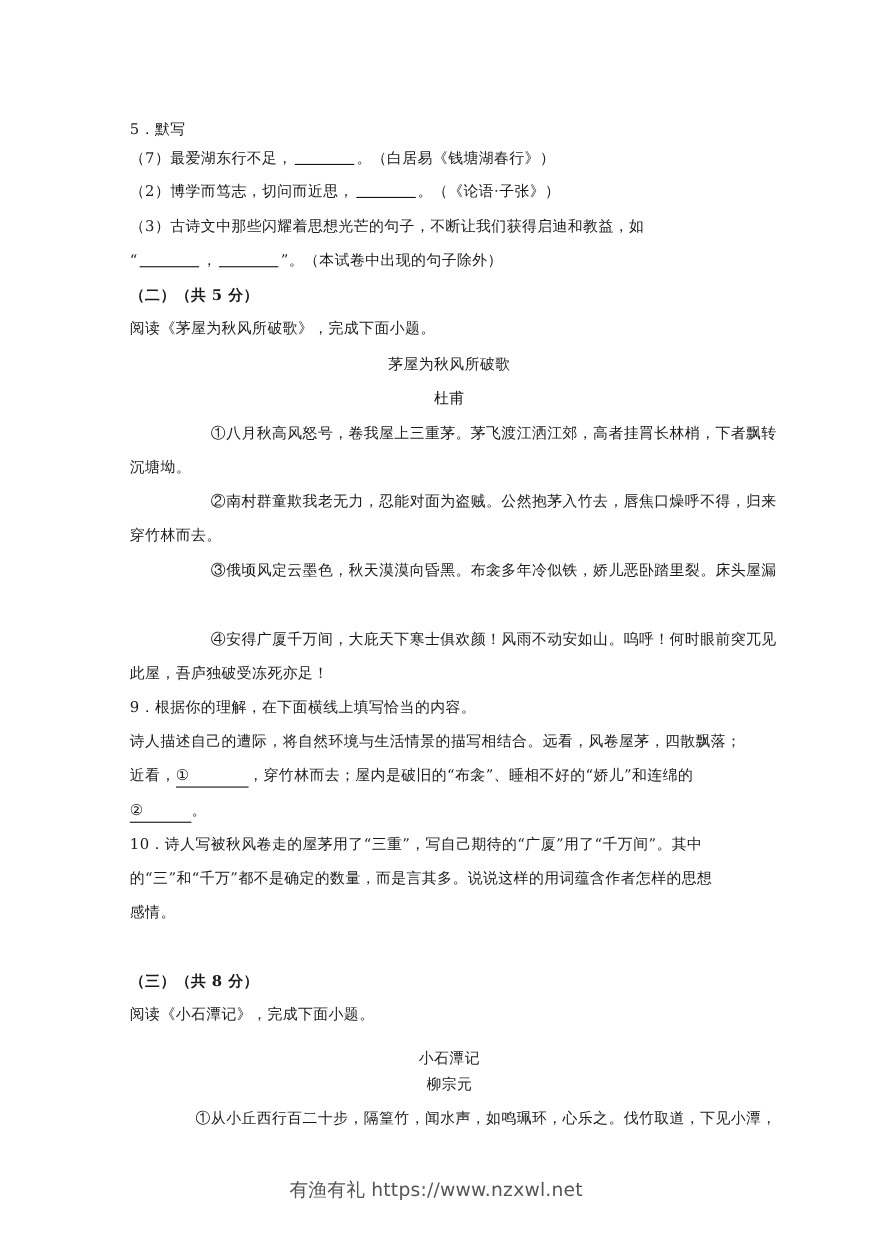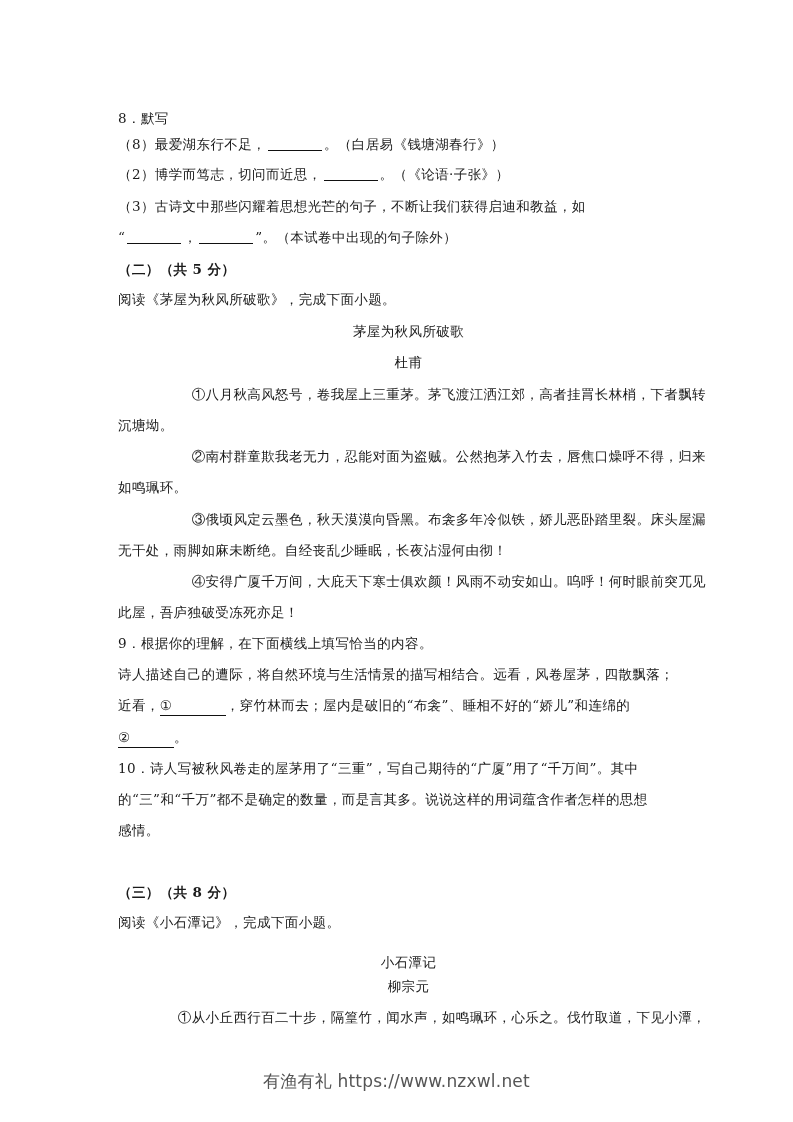--- a/index.html
+++ b/index.html
@@ -30,24 +30,24 @@
       position: absolute; left: 0; width: 793px; top: 1070px; text-align: center;
       font-family: "DejaVu Sans", "Liberation Sans", sans-serif;
       font-size: 17px; color: #555; letter-spacing: 0.2px;
     }
   </style>
 </head>
 <body>
 
 <div class="page">
 
-  <div class="line" style="top:108px">8．默写</div>
+  <div class="line" style="top:108px">5．默写</div>
 
   <div class="line" style="top:134px">
-    <span>（8）最爱湖东行不足，</span><span class="blank w52"></span><span>。（白居易《钱塘湖春行》）</span>
+    <span>（7）最爱湖东行不足，</span><span class="blank w52"></span><span>。（白居易《钱塘湖春行》）</span>
   </div>
 
   <div class="line" style="top:164px">
     <span>（2）博学而笃志，切问而近思，</span><span class="blank w52"></span><span>。（《论语·子张》）</span>
   </div>
 
   <div class="line" style="top:196px">（3）古诗文中那些闪耀着思想光芒的句子，不断让我们获得启迪和教益，如</div>
 
   <div class="line" style="top:227px">
     <span>“</span><span class="blank w52"></span><span>，</span><span class="blank w52"></span><span>”。（本试卷中出现的句子除外）</span>
@@ -55,24 +55,23 @@
 
   <div class="line bold" style="top:259px">（二）（共 5 分）</div>
   <div class="line" style="top:289px">阅读《茅屋为秋风所破歌》，完成下面小题。</div>
   <div class="line center" style="top:321px">茅屋为秋风所破歌</div>
   <div class="line center" style="top:352px">杜甫</div>
 
   <div class="line indent" style="top:384px">①八月秋高风怒号，卷我屋上三重茅。茅飞渡江洒江郊，高者挂罥长林梢，下者飘转</div>
   <div class="line" style="top:415px">沉塘坳。</div>
 
   <div class="line indent" style="top:446px">②南村群童欺我老无力，忍能对面为盗贼。公然抱茅入竹去，唇焦口燥呼不得，归来</div>
-  <div class="line" style="top:477px">如鸣珮环。</div>
+  <div class="line" style="top:477px">穿竹林而去。</div>
 
   <div class="line indent" style="top:509px">③俄顷风定云墨色，秋天漠漠向昏黑。布衾多年冷似铁，娇儿恶卧踏里裂。床头屋漏</div>
-  <div class="line" style="top:540px">无干处，雨脚如麻未断绝。自经丧乱少睡眠，长夜沾湿何由彻！</div>
 
   <div class="line indent" style="top:571px">④安得广厦千万间，大庇天下寒士俱欢颜！风雨不动安如山。呜呼！何时眼前突兀见</div>
   <div class="line" style="top:602px">此屋，吾庐独破受冻死亦足！</div>
 
   <div class="line" style="top:633px">9．根据你的理解，在下面横线上填写恰当的内容。</div>
   <div class="line" style="top:664px">诗人描述自己的遭际，将自然环境与生活情景的描写相结合。远看，风卷屋茅，四散飘落；</div>
   <div class="line" style="top:695px">
     <span>近看，</span><span class="ublank" style="width:66px"><span>①</span></span><span>，穿竹林而去；屋内是破旧的“布衾”、睡相不好的“娇儿”和连绵的</span>
   </div>
   <div class="line" style="top:727px">

